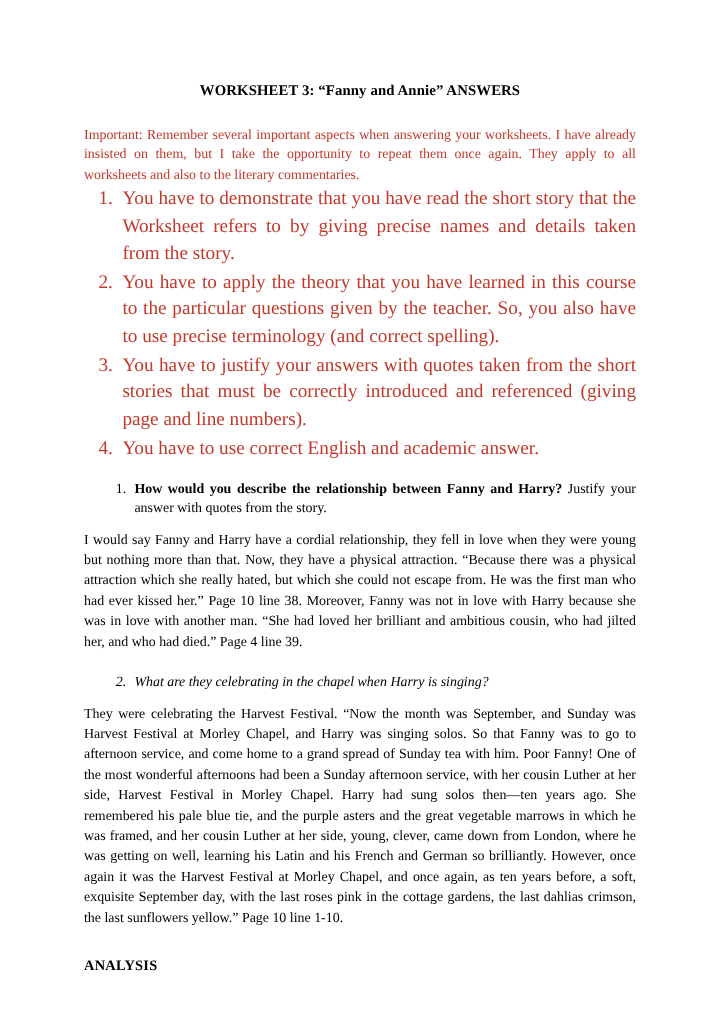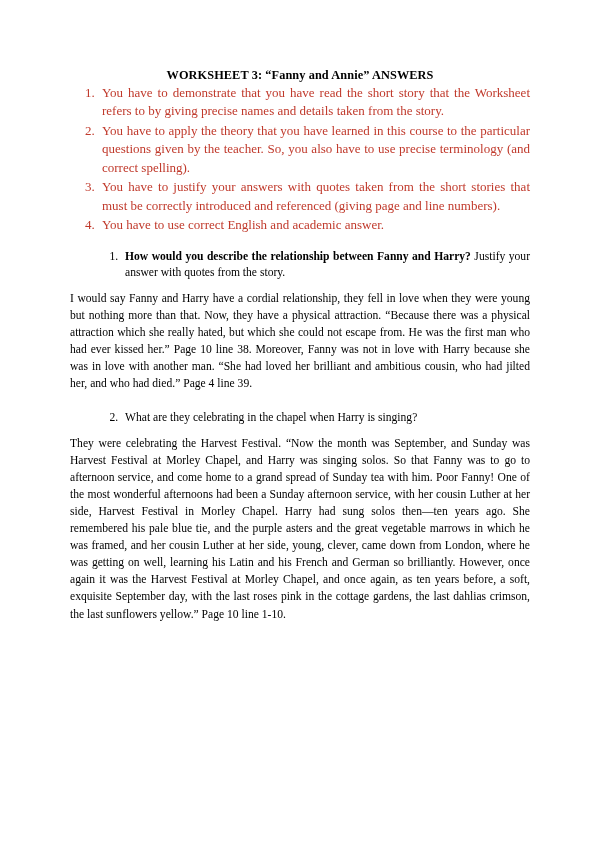--- a/index.html
+++ b/index.html
@@ -34,21 +34,21 @@
     font-size: 11.6px;
     line-height: 1.42;
     margin-top: 22px;
     text-align: justify;
   }
   .important-block .lead {
     display: block;
   }
   ol.red-list {
     color: #c0392b;
-    font-size: 13px;
+    font-size: 16px;
     line-height: 1.42;
     margin: 1px 0 0 0;
     padding-left: 28px;
   }
   ol.red-list li {
     margin-bottom: 1px;
     text-align: justify;
     padding-left: 4px;
   }
   .section-head {
@@ -61,48 +61,51 @@
   ol.q-list {
     font-size: 11.6px;
     line-height: 1.45;
     margin: 14px 0 0 0;
     padding-left: 38px;
   }
   ol.q-list li {
     margin-bottom: 2px;
     text-align: justify;
     padding-left: 4px;
-    margin-left: 13px;
   }
   .q-bold {
     font-weight: bold;
   }
   .para {
     font-size: 11.6px;
     line-height: 1.47;
     text-align: justify;
     margin-top: 8px;
   }
   .q2-wrap {
     margin-top: 18px;
+    font-style: italic;
   }
   .analysis-head {
     font-weight: bold;
     font-size: 12px;
     margin-top: 24px;
     letter-spacing: 0.2px;
   }
 </style>
 </head>
 <body>
 
 <div class="page">
 
   <h1 class="doc-title">WORKSHEET 3: “Fanny and Annie” ANSWERS</h1>
 
+  <div class="important-block">
+    <span class="lead">Important: Remember several important aspects when answering your worksheets. I have already insisted on them, but I take the opportunity to repeat them once again. They apply to all worksheets and also to the literary commentaries.</span>
+  </div>
 
   <ol class="red-list">
     <li>You have to demonstrate that you have read the short story that the Worksheet refers to by giving precise names and details taken from the story.</li>
     <li>You have to apply the theory that you have learned in this course to the particular questions given by the teacher. So, you also have to use precise terminology (and correct spelling).</li>
     <li>You have to justify your answers with quotes taken from the short stories that must be correctly introduced and referenced (giving page and line numbers).</li>
     <li>You have to use correct English and academic answer.</li>
   </ol>
 
 
   <ol class="q-list">
@@ -116,14 +119,15 @@
   <div class="q2-wrap">
     <ol class="q-list" start="2" style="margin-top:0">
       <li>
         <span>What are they celebrating in the chapel when Harry is singing?</span>
       </li>
     </ol>
   </div>
 
   <p class="para">They were celebrating the Harvest Festival. “Now the month was September, and Sunday was Harvest Festival at Morley Chapel, and Harry was singing solos. So that Fanny was to go to afternoon service, and come home to a grand spread of Sunday tea with him. Poor Fanny! One of the most wonderful afternoons had been a Sunday afternoon service, with her cousin Luther at her side, Harvest Festival in Morley Chapel. Harry had sung solos then—ten years ago. She remembered his pale blue tie, and the purple asters and the great vegetable marrows in which he was framed, and her cousin Luther at her side, young, clever, came down from London, where he was getting on well, learning his Latin and his French and German so brilliantly. However, once again it was the Harvest Festival at Morley Chapel, and once again, as ten years before, a soft, exquisite September day, with the last roses pink in the cottage gardens, the last dahlias crimson, the last sunflowers yellow.” Page 10 line 1-10.</p>
 
+  <div class="analysis-head">ANALYSIS</div>
 
 </div>
 
 </body></html>

